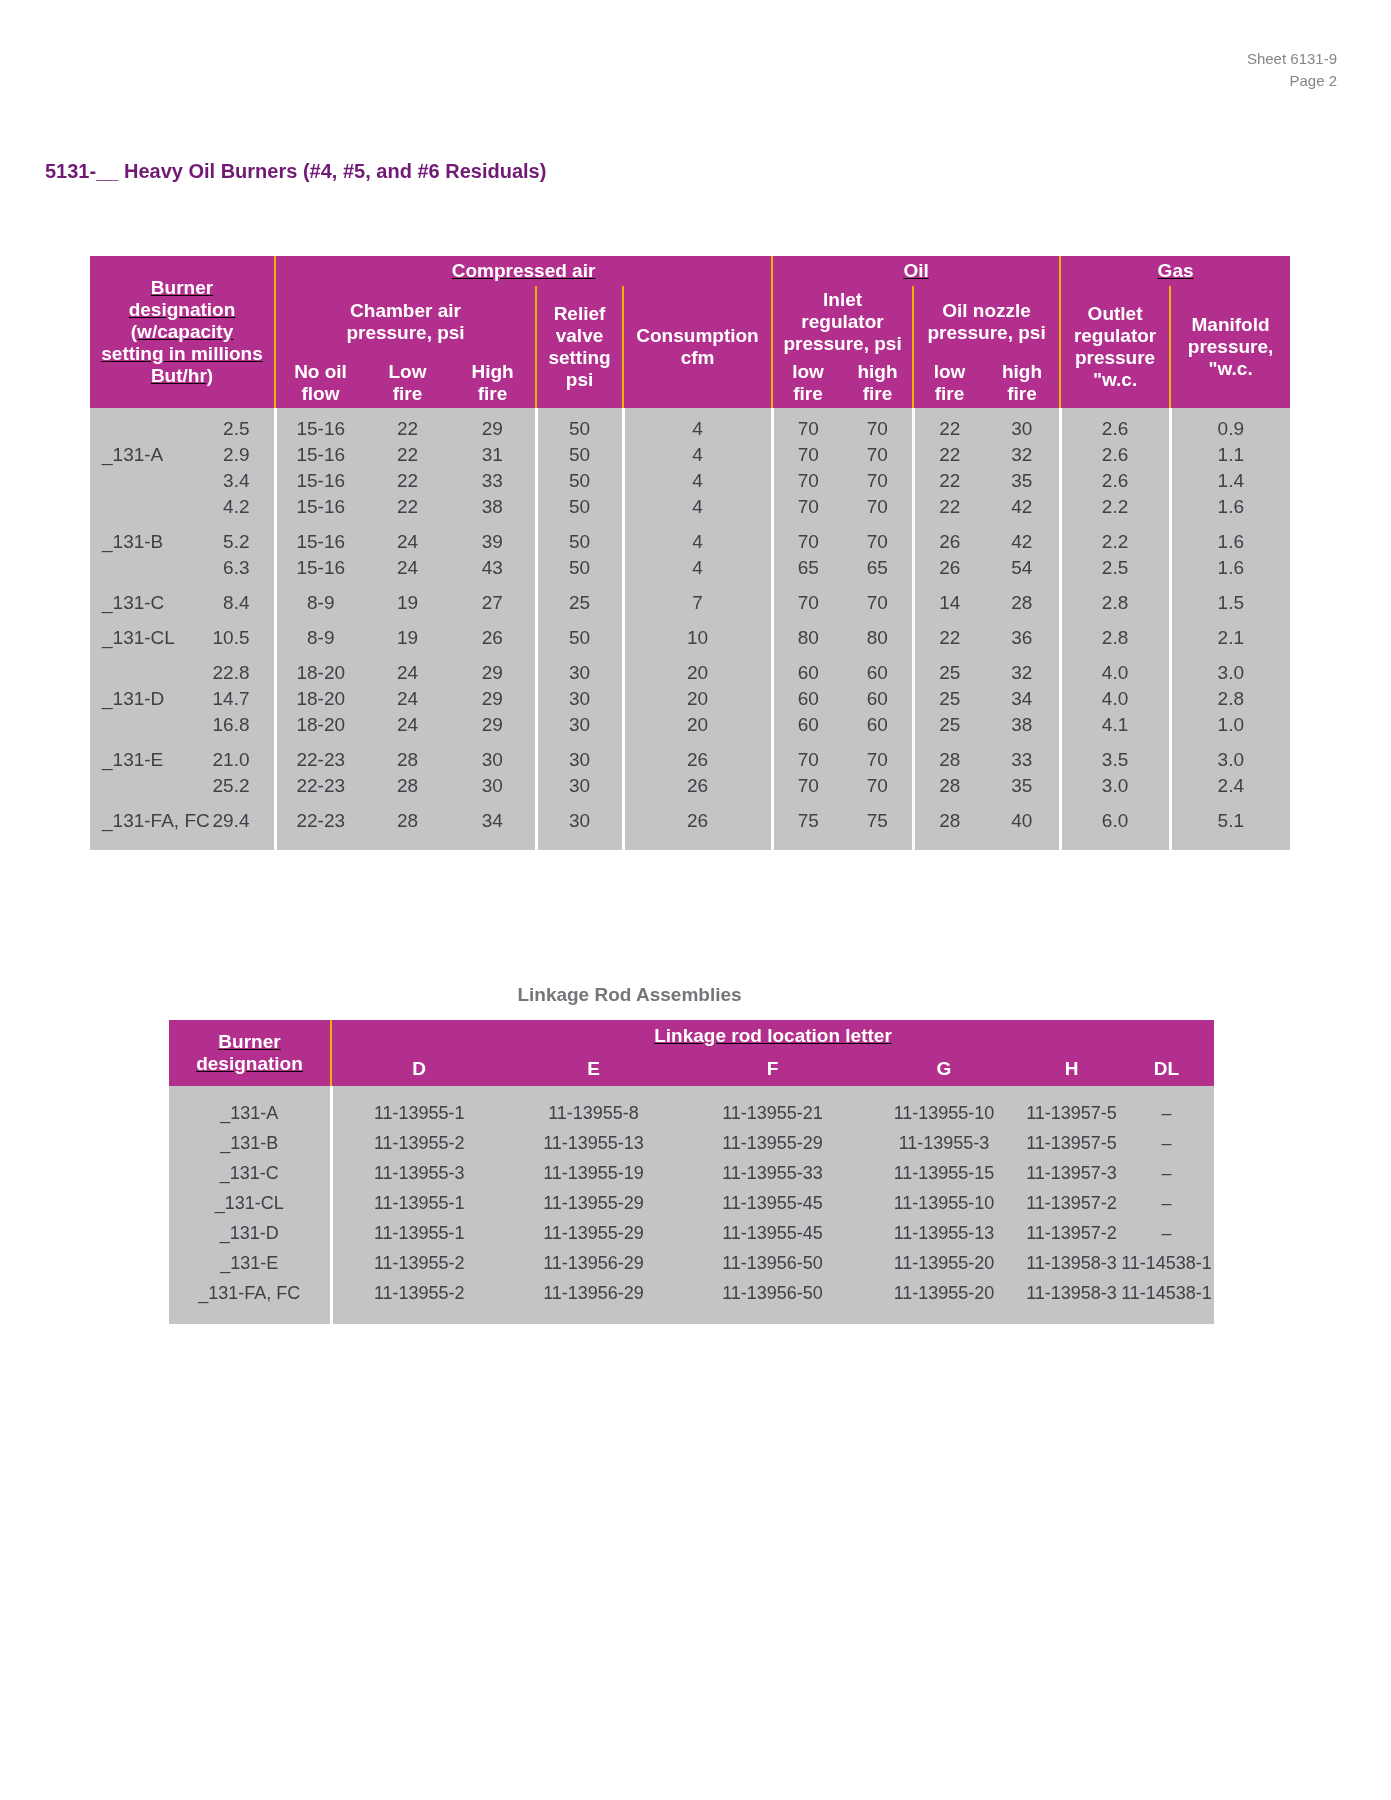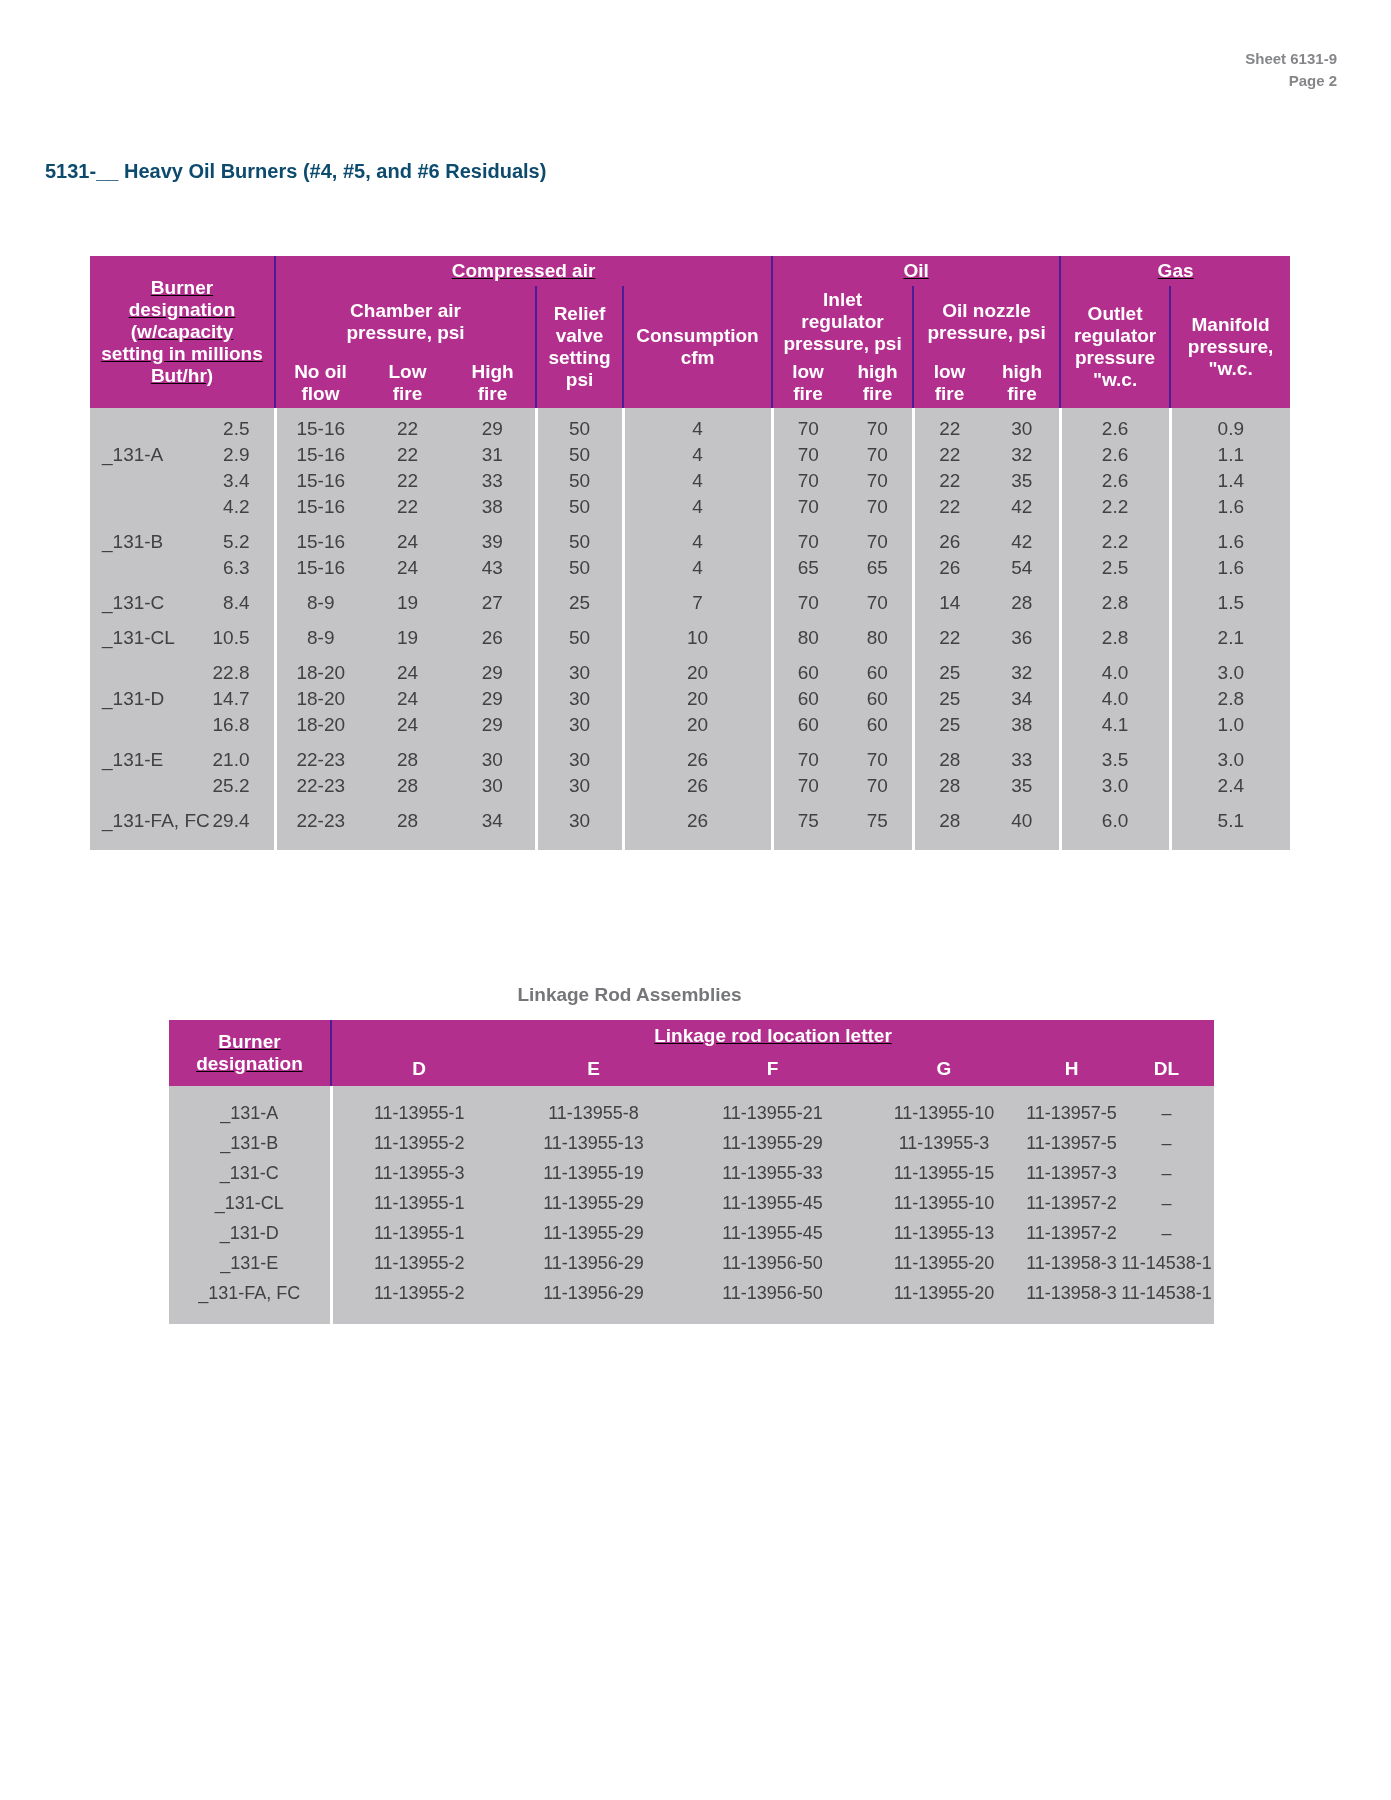--- a/index.html
+++ b/index.html
@@ -1,34 +1,34 @@
 <!DOCTYPE html>
 <html><head>
 <meta charset="utf-8">
 <style>
   html,body{margin:0;padding:0;}
   body{width:1391px;height:1800px;background:#ffffff;position:relative;
        font-family:"Liberation Sans", sans-serif;-webkit-font-smoothing:antialiased;}
   .sheet-ref{position:absolute;top:48px;right:54px;text-align:right;
-             color:#85868a;font-size:15px;line-height:22px;font-weight:700;}
-  .headings{position:absolute;top:156px;left:45px;color:#0c4a6e;
+             color:#85868a;font-size:15px;line-height:22px;font-weight:400;}
+  .headings{position:absolute;top:156px;left:45px;color:#701a75;
             font-size:20px;font-weight:700;line-height:30px;white-space:nowrap;}
   .tbl-title{color:#75767a;font-size:19px;font-weight:700;text-align:center;}
   .t1-wrap{position:absolute;top:256px;left:90px;width:1200px;}
   .t1-wrap .tbl-title{margin:0 0 30px 0;}
   .t2-wrap{position:absolute;top:984px;left:169px;width:921px;}
   .t2-wrap .tbl-title{margin:0 0 14px 0;}
   table{border-collapse:collapse;table-layout:fixed;width:100%;}
   td{border:0;padding:0;}
   
   thead td{background:#b32f8e;color:#ffffff;font-weight:700;font-size:19px;
            line-height:22px;text-align:center;vertical-align:middle;padding:3px 2px;}
   .pre{white-space:pre-line;}
   thead tr.r1{height:30px;text-decoration:underline;}
-  thead td.sep{border-left:2px solid #4c1d95;}
+  thead td.sep{border-left:2px solid #eab308;}
   
   tbody td{background:#c4c4c7;color:#414144;font-size:19px;text-align:center;
            vertical-align:middle;white-space:nowrap;}
   tbody td.sep{border-left:3px solid #ffffff;}
   .t1 tbody tr.dr{height:26px;}
   .t1 tbody tr.gap{height:9px;}
   .t1 tbody tr.padT{height:8px;}
   .t1 tbody tr.padB{height:16px;}
   .t1 td.des{text-align:left;padding-left:12px;}
   .t1 td.cap{text-align:right;padding-right:24px;}

